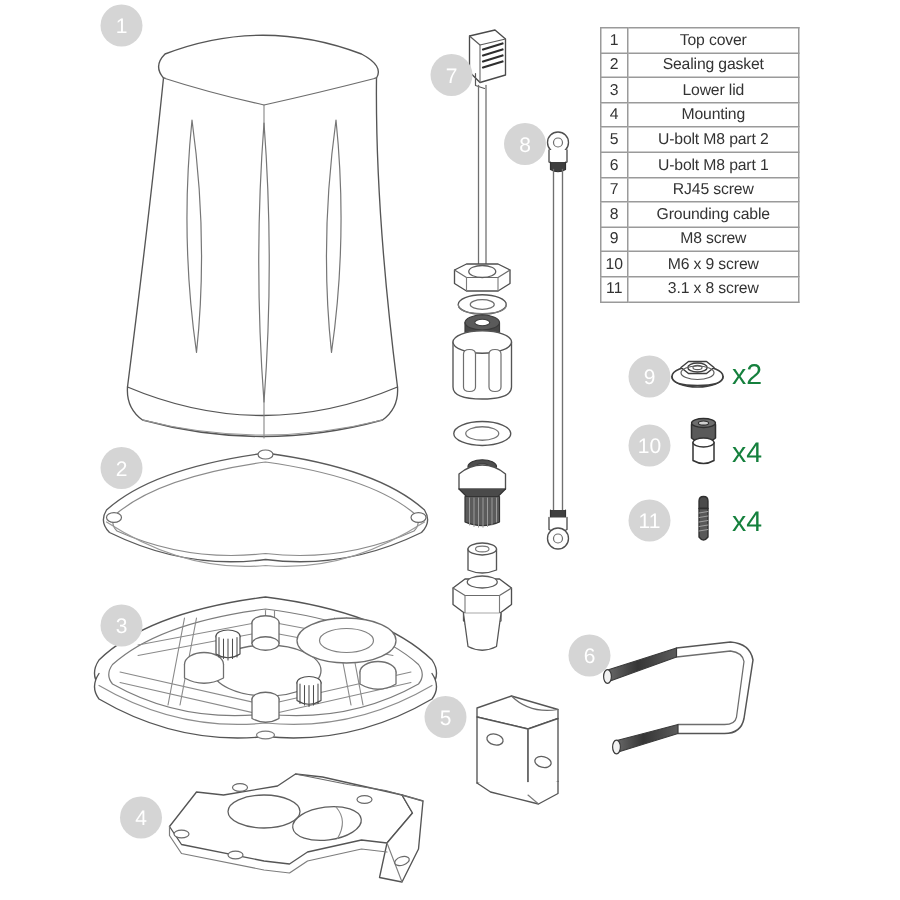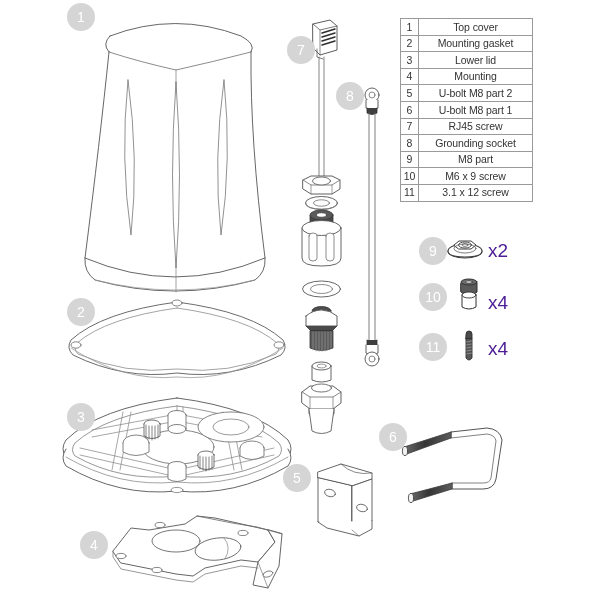--- a/index.html
+++ b/index.html
@@ -60,21 +60,21 @@
   }
 
   
   .hw-row {
     position: absolute;
     display: flex;
     align-items: center;
   }
   .hw-qty {
     font-size: 19px;
-    color: #4c1d95;
+    color: #15803d;
     font-family: "Liberation Sans", sans-serif;
   }
 
   
   .callout {
     position: absolute;
     width: 28px;
     height: 28px;
     border-radius: 50%;
     background: #d5d5d5;
@@ -377,21 +377,21 @@
   </svg>
 
   <table class="parts-table">
     <tbody id="parts-table-body">
         <tr>
           <td class="idx">1</td>
           <td class="nm">Top cover</td>
         </tr>
         <tr>
           <td class="idx">2</td>
-          <td class="nm">Mounting gasket</td>
+          <td class="nm">Sealing gasket</td>
         </tr>
         <tr>
           <td class="idx">3</td>
           <td class="nm">Lower lid</td>
         </tr>
         <tr>
           <td class="idx">4</td>
           <td class="nm">Mounting</td>
         </tr>
         <tr>
@@ -401,33 +401,33 @@
         <tr>
           <td class="idx">6</td>
           <td class="nm">U-bolt M8 part 1</td>
         </tr>
         <tr>
           <td class="idx">7</td>
           <td class="nm">RJ45 screw</td>
         </tr>
         <tr>
           <td class="idx">8</td>
-          <td class="nm">Grounding socket</td>
+          <td class="nm">Grounding cable</td>
         </tr>
         <tr>
           <td class="idx">9</td>
-          <td class="nm">M8 part</td>
+          <td class="nm">M8 screw</td>
         </tr>
         <tr>
           <td class="idx">10</td>
           <td class="nm">M6 x 9 screw</td>
         </tr>
         <tr>
           <td class="idx">11</td>
-          <td class="nm">3.1 x 12 screw</td>
+          <td class="nm">3.1 x 8 screw</td>
         </tr>
       </tbody>
   </table>
 
   <div class="hw-row" style="left:488px; top:240px;">
     <span class="hw-qty">x2</span>
   </div>
   <div class="hw-row" style="left:488px; top:292px;">
     <span class="hw-qty">x4</span>
   </div>

